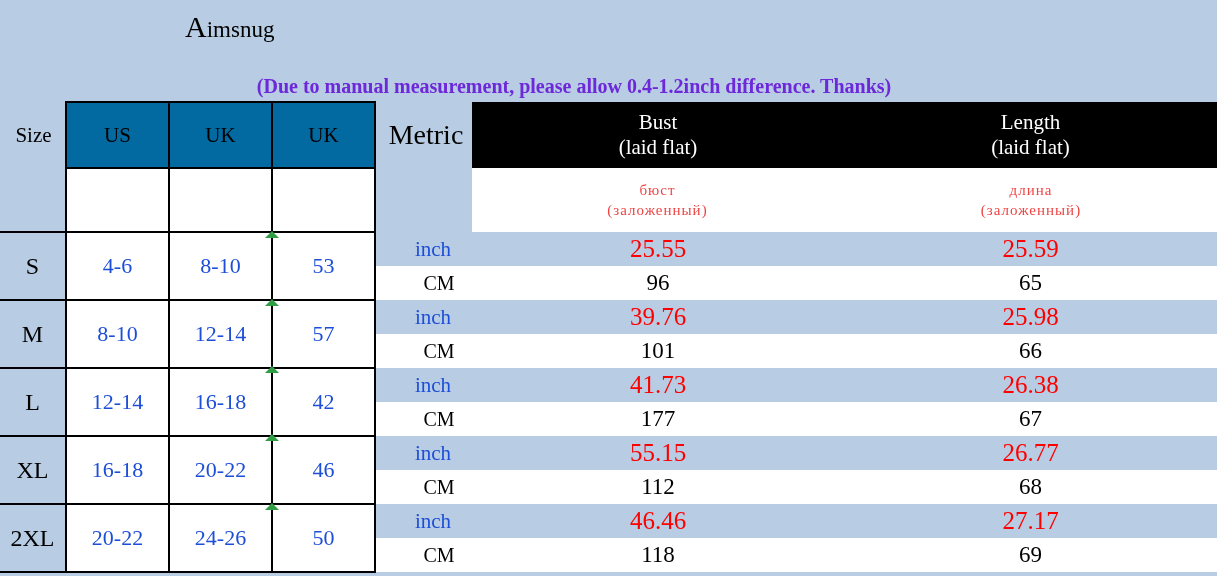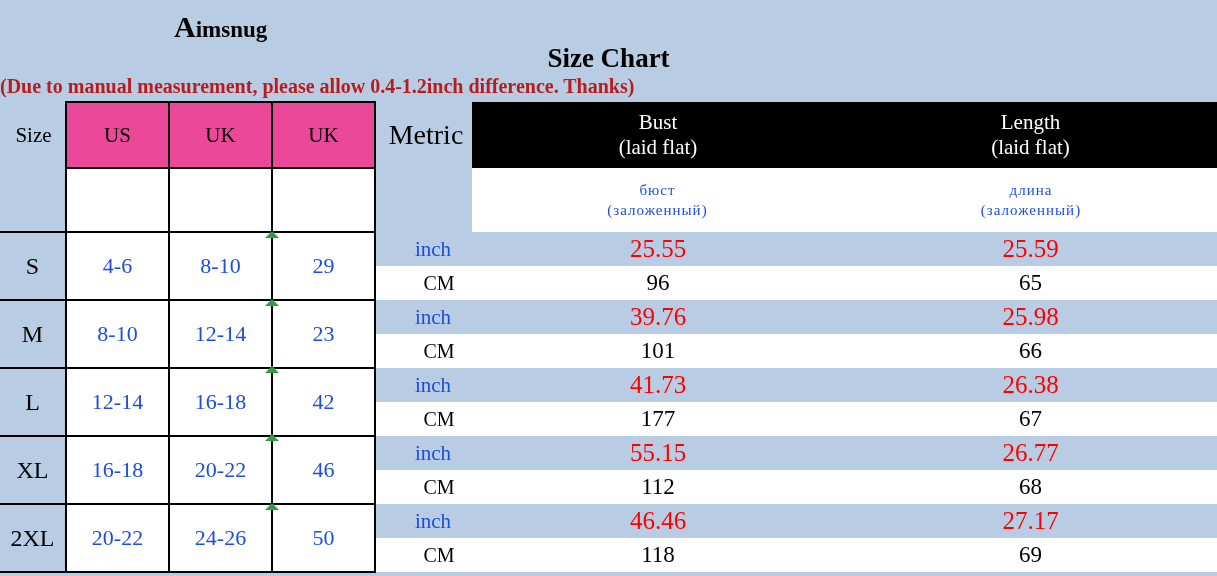--- a/index.html
+++ b/index.html
@@ -16,25 +16,25 @@
   .page {
     position: relative;
     width: 1217px;
     height: 576px;
     background: #b8cde4;
   }
 
   
   .brand {
     position: absolute;
-    left: 174px;
+    left: 185px;
     top: 10px;
     font-family: "Liberation Serif", serif;
     font-size: 27px;
-    font-weight: bold;
+    font-weight: normal;
     color: #000;
     letter-spacing: 0px;
   }
   .brand .brand-a {
     font-size: 30px;
   }
   .brand .brand-rest {
     font-size: 23px;
   }
   .title {
@@ -45,23 +45,24 @@
     text-align: center;
     font-size: 27px;
     font-weight: bold;
     color: #000;
   }
   .subtitle {
     position: absolute;
     left: 0;
     top: 75px;
     width: 1148px;
+    text-align: center;
     font-size: 20px;
     font-weight: bold;
-    color: #b91c1c;
+    color: #6d28d9;
   }
 
   
   table.chart {
     position: absolute;
     left: 0;
     top: 101px;
     width: 1217px;
     border-collapse: collapse;
     table-layout: fixed;
@@ -78,21 +79,21 @@
   col.c-us      { width: 103px; }
   col.c-uk1     { width: 103px; }
   col.c-uk2     { width: 103px; }
   col.c-metric  { width: 97px; }
   col.c-bust    { width: 372px; }
   col.c-length  { width: 373px; }
 
   
   .hdr-cell {
     border: 2px solid #000;
-    background: #ec4899;
+    background: #0369a1;
     height: 64px;
     font-size: 21px;
     color: #000;
   }
   .hdr-size {
     border: none;
     background: transparent;
     height: 64px;
     font-size: 21px;
     text-align: left;
@@ -127,21 +128,21 @@
     border-bottom: 2px solid #000;
     height: 62px;
   }
   .ru-cell {
     background: #ffffff;
     height: 62px;
     font-size: 15px;
     font-family: "Liberation Mono", monospace;
     letter-spacing: 1px;
     line-height: 1.35;
-    color: #1d4ed8;
+    color: #ef4444;
   }
   .ru-cell.bust-ru {
     border-right: 2px solid #ffffff;
   }
 
   
   .size-cell {
     background: transparent;
     font-size: 24px;
     color: #000;
@@ -201,21 +202,20 @@
 </style>
 </head>
 <body>
 
 <div class="page">
 
   <div class="brand">
     <span class="brand-a">A</span><span class="brand-rest">imsnug</span>
   </div>
 
-  <div class="title">Size Chart</div>
   <div class="subtitle">(Due to manual measurement, please allow 0.4-1.2inch difference. Thanks)</div>
 
   <table class="chart">
     <colgroup>
       <col class="c-size">
         <col class="c-us">
         <col class="c-uk1">
         <col class="c-uk2">
       <col class="c-metric">
         <col class="c-bust">
@@ -252,36 +252,36 @@
         <td class="ru-cell">
           <div>длина</div>
           <div>(заложенный)</div>
         </td>
       </tr>
 
       <tr>
         <td class="size-cell" rowspan="2">S</td>
         <td class="us-cell" rowspan="2">4-6</td>
         <td class="uk1-cell" rowspan="2">8-10</td>
-        <td class="uk2-cell" rowspan="2">29</td>
+        <td class="uk2-cell" rowspan="2">53</td>
         <td class="metric-inch">inch</td>
         <td class="val-inch">25.55</td>
         <td class="val-inch">25.59</td>
       </tr>
       <tr>
         <td class="metric-cm">CM</td>
         <td class="val-cm">96</td>
         <td class="val-cm">65</td>
       </tr>
 
       <tr>
         <td class="size-cell" rowspan="2">M</td>
         <td class="us-cell" rowspan="2">8-10</td>
         <td class="uk1-cell" rowspan="2">12-14</td>
-        <td class="uk2-cell" rowspan="2">23</td>
+        <td class="uk2-cell" rowspan="2">57</td>
         <td class="metric-inch">inch</td>
         <td class="val-inch">39.76</td>
         <td class="val-inch">25.98</td>
       </tr>
       <tr>
         <td class="metric-cm">CM</td>
         <td class="val-cm">101</td>
         <td class="val-cm">66</td>
       </tr>
 

